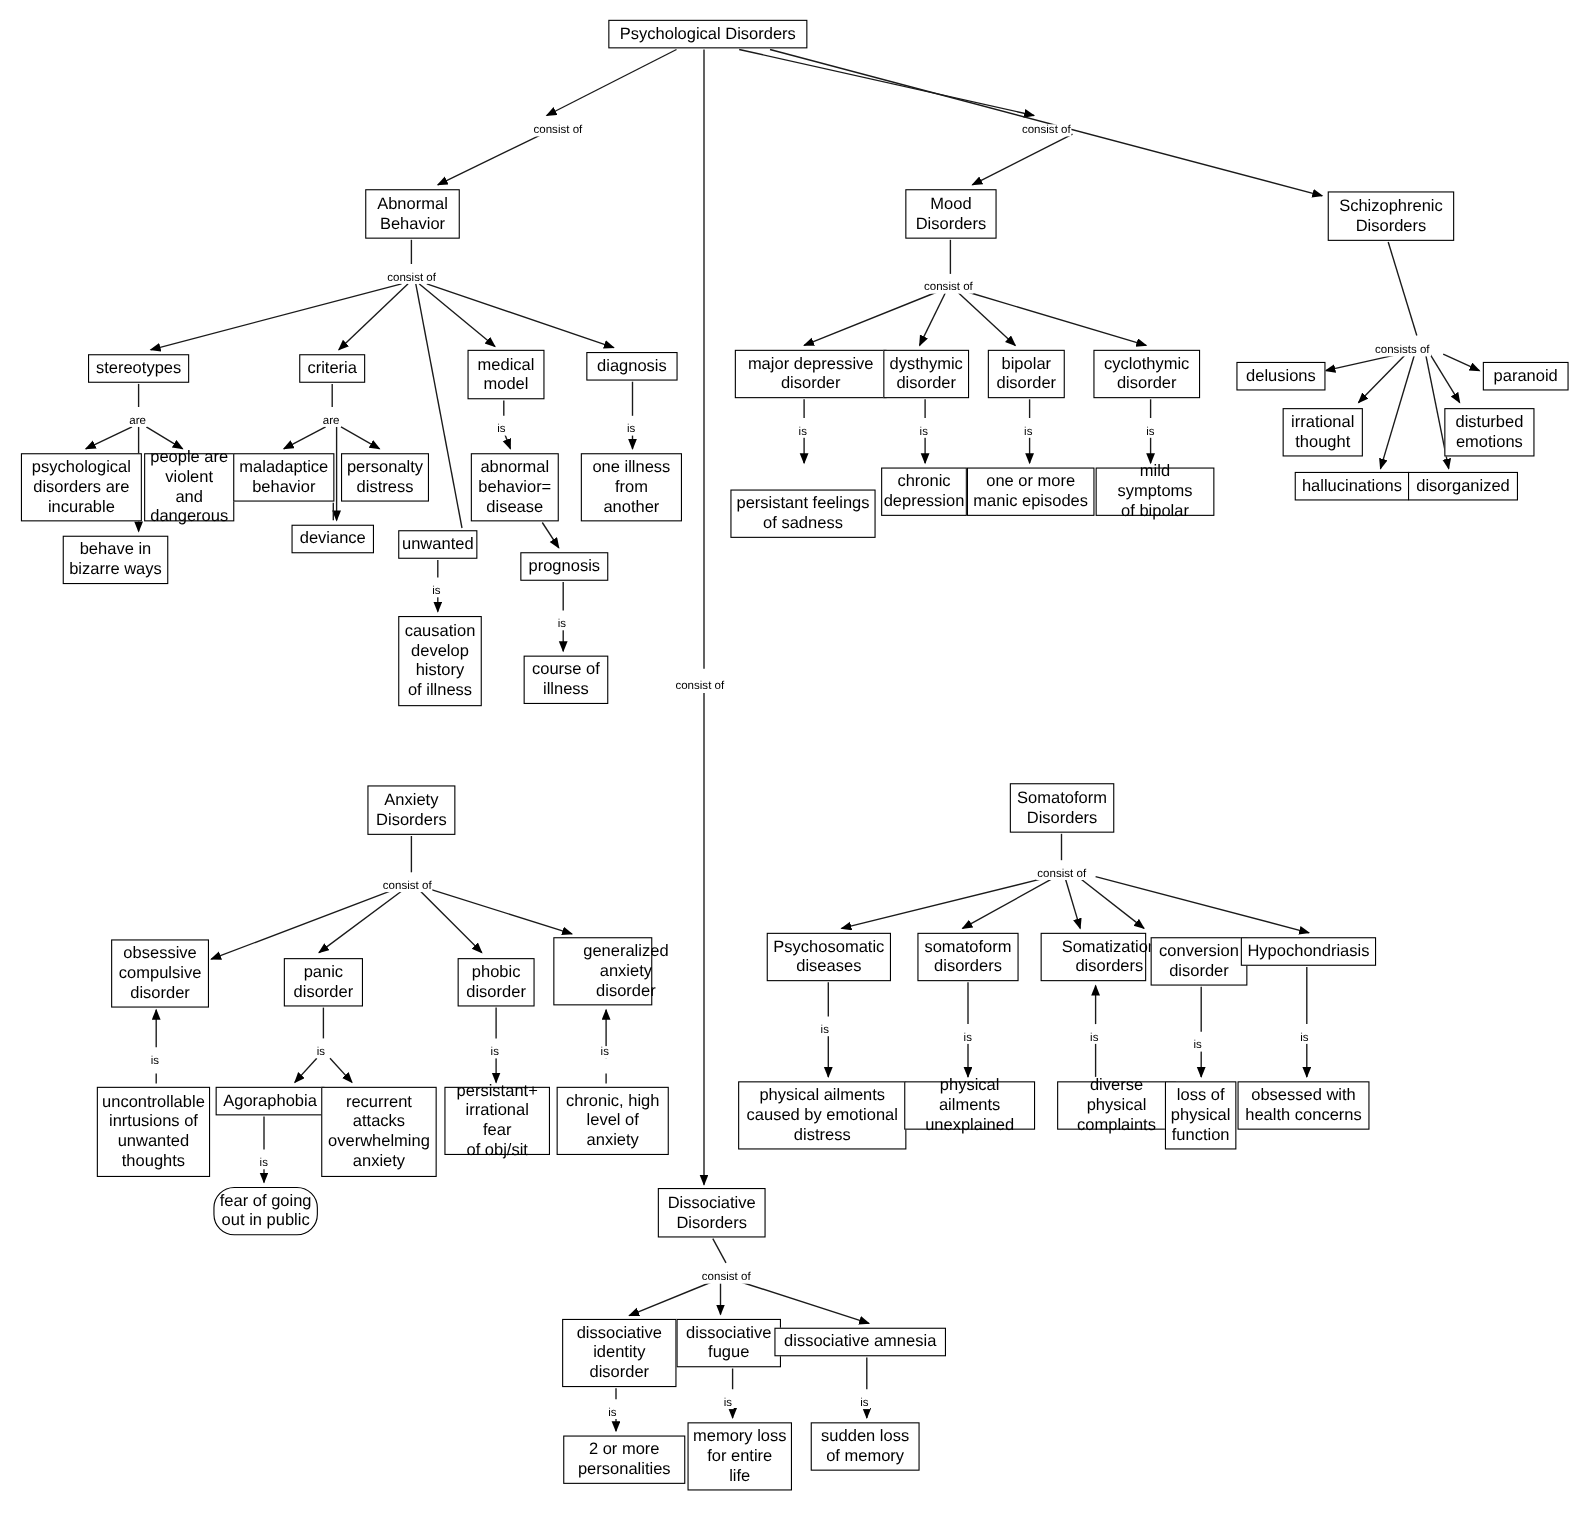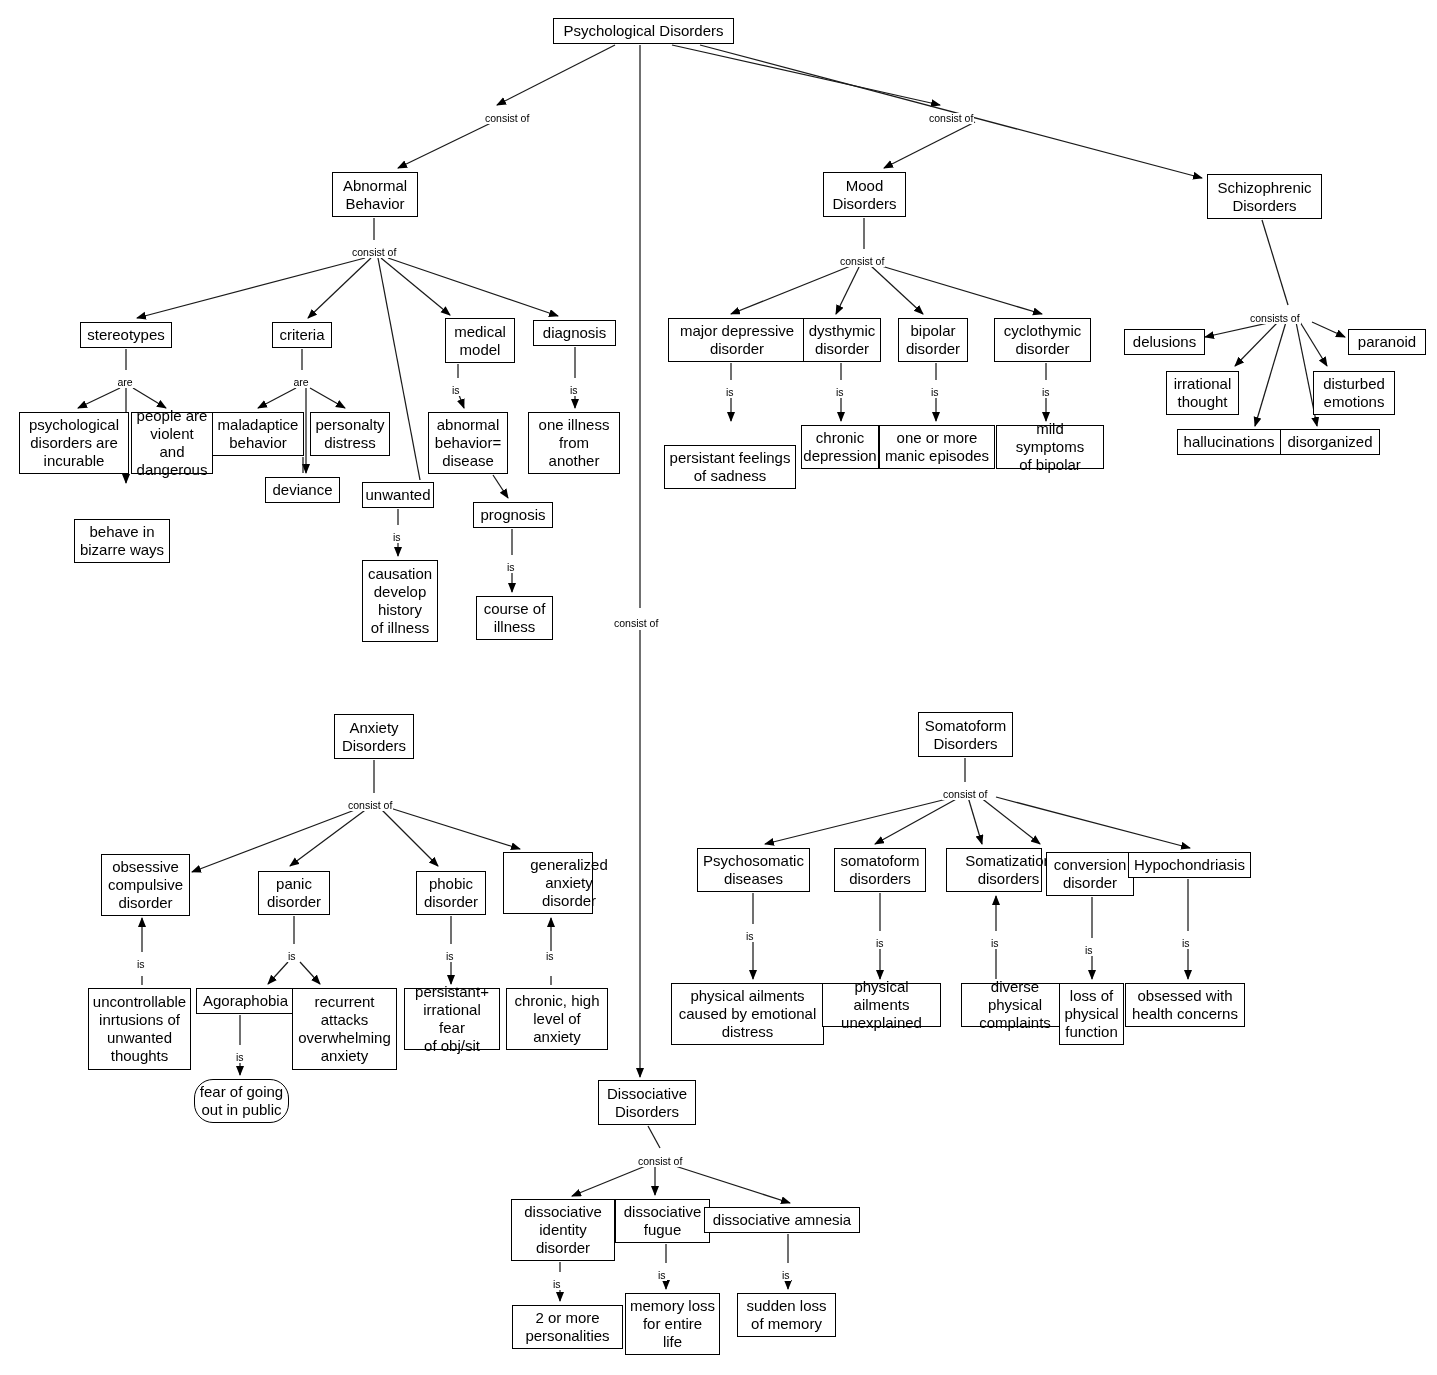--- a/index.html
+++ b/index.html
@@ -183,40 +183,40 @@
   <div id="nodes">
       <div class="node" style="left: 553px; top: 18px; width: 181px; height: 26px;">Psychological Disorders</div>
       <div class="node" style="left: 332px; top: 172px; width: 86px; height: 45px;">Abnormal
 Behavior</div>
       <div class="node" style="left: 823px; top: 172px; width: 83px; height: 45px;">Mood
 Disorders</div>
       <div class="node" style="left: 1207px; top: 174px; width: 115px; height: 45px;">Schizophrenic
 Disorders</div>
       <div class="node" style="left: 80px; top: 322px; width: 92px; height: 26px;">stereotypes</div>
       <div class="node" style="left: 272px; top: 322px; width: 60px; height: 26px;">criteria</div>
-      <div class="node" style="left: 425px; top: 318px; width: 70px; height: 45px; margin-left: 20px;">medical
+      <div class="node" style="left: 425px; top: 318px; width: 70px; height: 45px;">medical
 model</div>
       <div class="node" style="left: 533px; top: 320px; width: 83px; height: 26px;">diagnosis</div>
       <div class="node" style="left: 19px; top: 412px; width: 110px; height: 62px;">psychological
 disorders are
 incurable</div>
       <div class="node" style="left: 131px; top: 412px; width: 82px; height: 62px;">people are
 violent and
 dangerous</div>
       <div class="node" style="left: 212px; top: 412px; width: 92px; height: 44px;">maladaptice
 behavior</div>
       <div class="node" style="left: 310px; top: 412px; width: 80px; height: 44px;">personalty
 distress</div>
       <div class="node" style="left: 428px; top: 412px; width: 80px; height: 62px;">abnormal
 behavior=
 disease</div>
       <div class="node" style="left: 528px; top: 412px; width: 92px; height: 62px;">one illness
 from
 another</div>
-      <div class="node" style="left: 74px; top: 487px; width: 96px; height: 44px; margin-top: 32px;">behave in
+      <div class="node" style="left: 57px; top: 487px; width: 96px; height: 44px;">behave in
 bizarre ways</div>
       <div class="node" style="left: 265px; top: 477px; width: 75px; height: 26px;">deviance</div>
       <div class="node" style="left: 362px; top: 482px; width: 72px; height: 26px;">unwanted</div>
       <div class="node" style="left: 473px; top: 502px; width: 80px; height: 26px;">prognosis</div>
       <div class="node" style="left: 362px; top: 560px; width: 76px; height: 82px;">causation
 develop
 history
 of illness</div>
       <div class="node" style="left: 476px; top: 596px; width: 77px; height: 44px;">course of
 illness</div>

